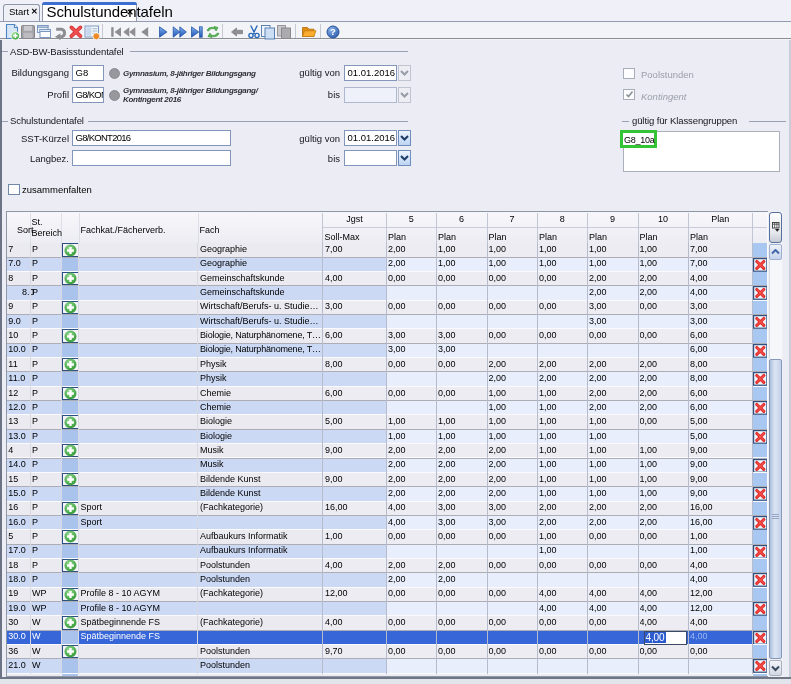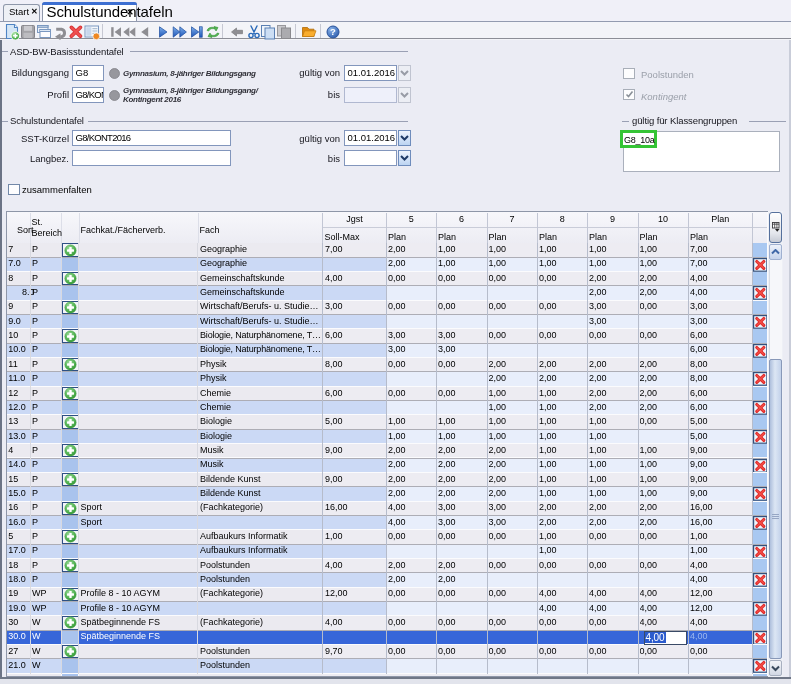--- a/index.html
+++ b/index.html
@@ -1154,21 +1154,21 @@
 <div style="left:61.5px;top:644.92px;width:17.0px;height:13.34px;background:#ebeaf0;"></div>
 <div style="left:323px;top:644.92px;width:63px;height:13.34px;background:#edecf2;"></div>
 <div style="left:386.5px;top:644.92px;width:49.5px;height:13.34px;background:#edecf2;"></div>
 <div style="left:436.5px;top:644.92px;width:50.0px;height:13.34px;background:#edecf2;"></div>
 <div style="left:487px;top:644.92px;width:50px;height:13.34px;background:#edecf2;"></div>
 <div style="left:537.5px;top:644.92px;width:49.5px;height:13.34px;background:#edecf2;"></div>
 <div style="left:587.5px;top:644.92px;width:50.0px;height:13.34px;background:#edecf2;"></div>
 <div style="left:638px;top:644.92px;width:50px;height:13.34px;background:#edecf2;"></div>
 <div style="left:688.5px;top:644.92px;width:63.5px;height:13.34px;background:#edecf2;"></div>
 <div style="left:752.5px;top:644.92px;width:14.5px;height:13.34px;background:#a9c8f1;"></div>
-<div class="t" style="left:8.3px;top:645.62px;color:#000;">27</div>
+<div class="t" style="left:8.3px;top:645.62px;color:#000;">36</div>
 <div class="t" style="left:32px;top:645.62px;color:#000;">W</div>
 <div class="t" style="left:200px;top:645.62px;width:121px;color:#000;">Poolstunden</div>
 <div class="t" style="left:325px;top:645.62px;color:#000;">9,70</div>
 <div class="t" style="left:388.0px;top:645.62px;color:#000;">0,00</div>
 <div class="t" style="left:438.0px;top:645.62px;color:#000;">0,00</div>
 <div class="t" style="left:488.5px;top:645.62px;color:#000;">0,00</div>
 <div class="t" style="left:539.0px;top:645.62px;color:#000;">0,00</div>
 <div class="t" style="left:589.0px;top:645.62px;color:#000;">0,00</div>
 <div class="t" style="left:639.5px;top:645.62px;color:#000;">0,00</div>
 <div class="t" style="left:690px;top:645.62px;color:#000;">0,00</div>

